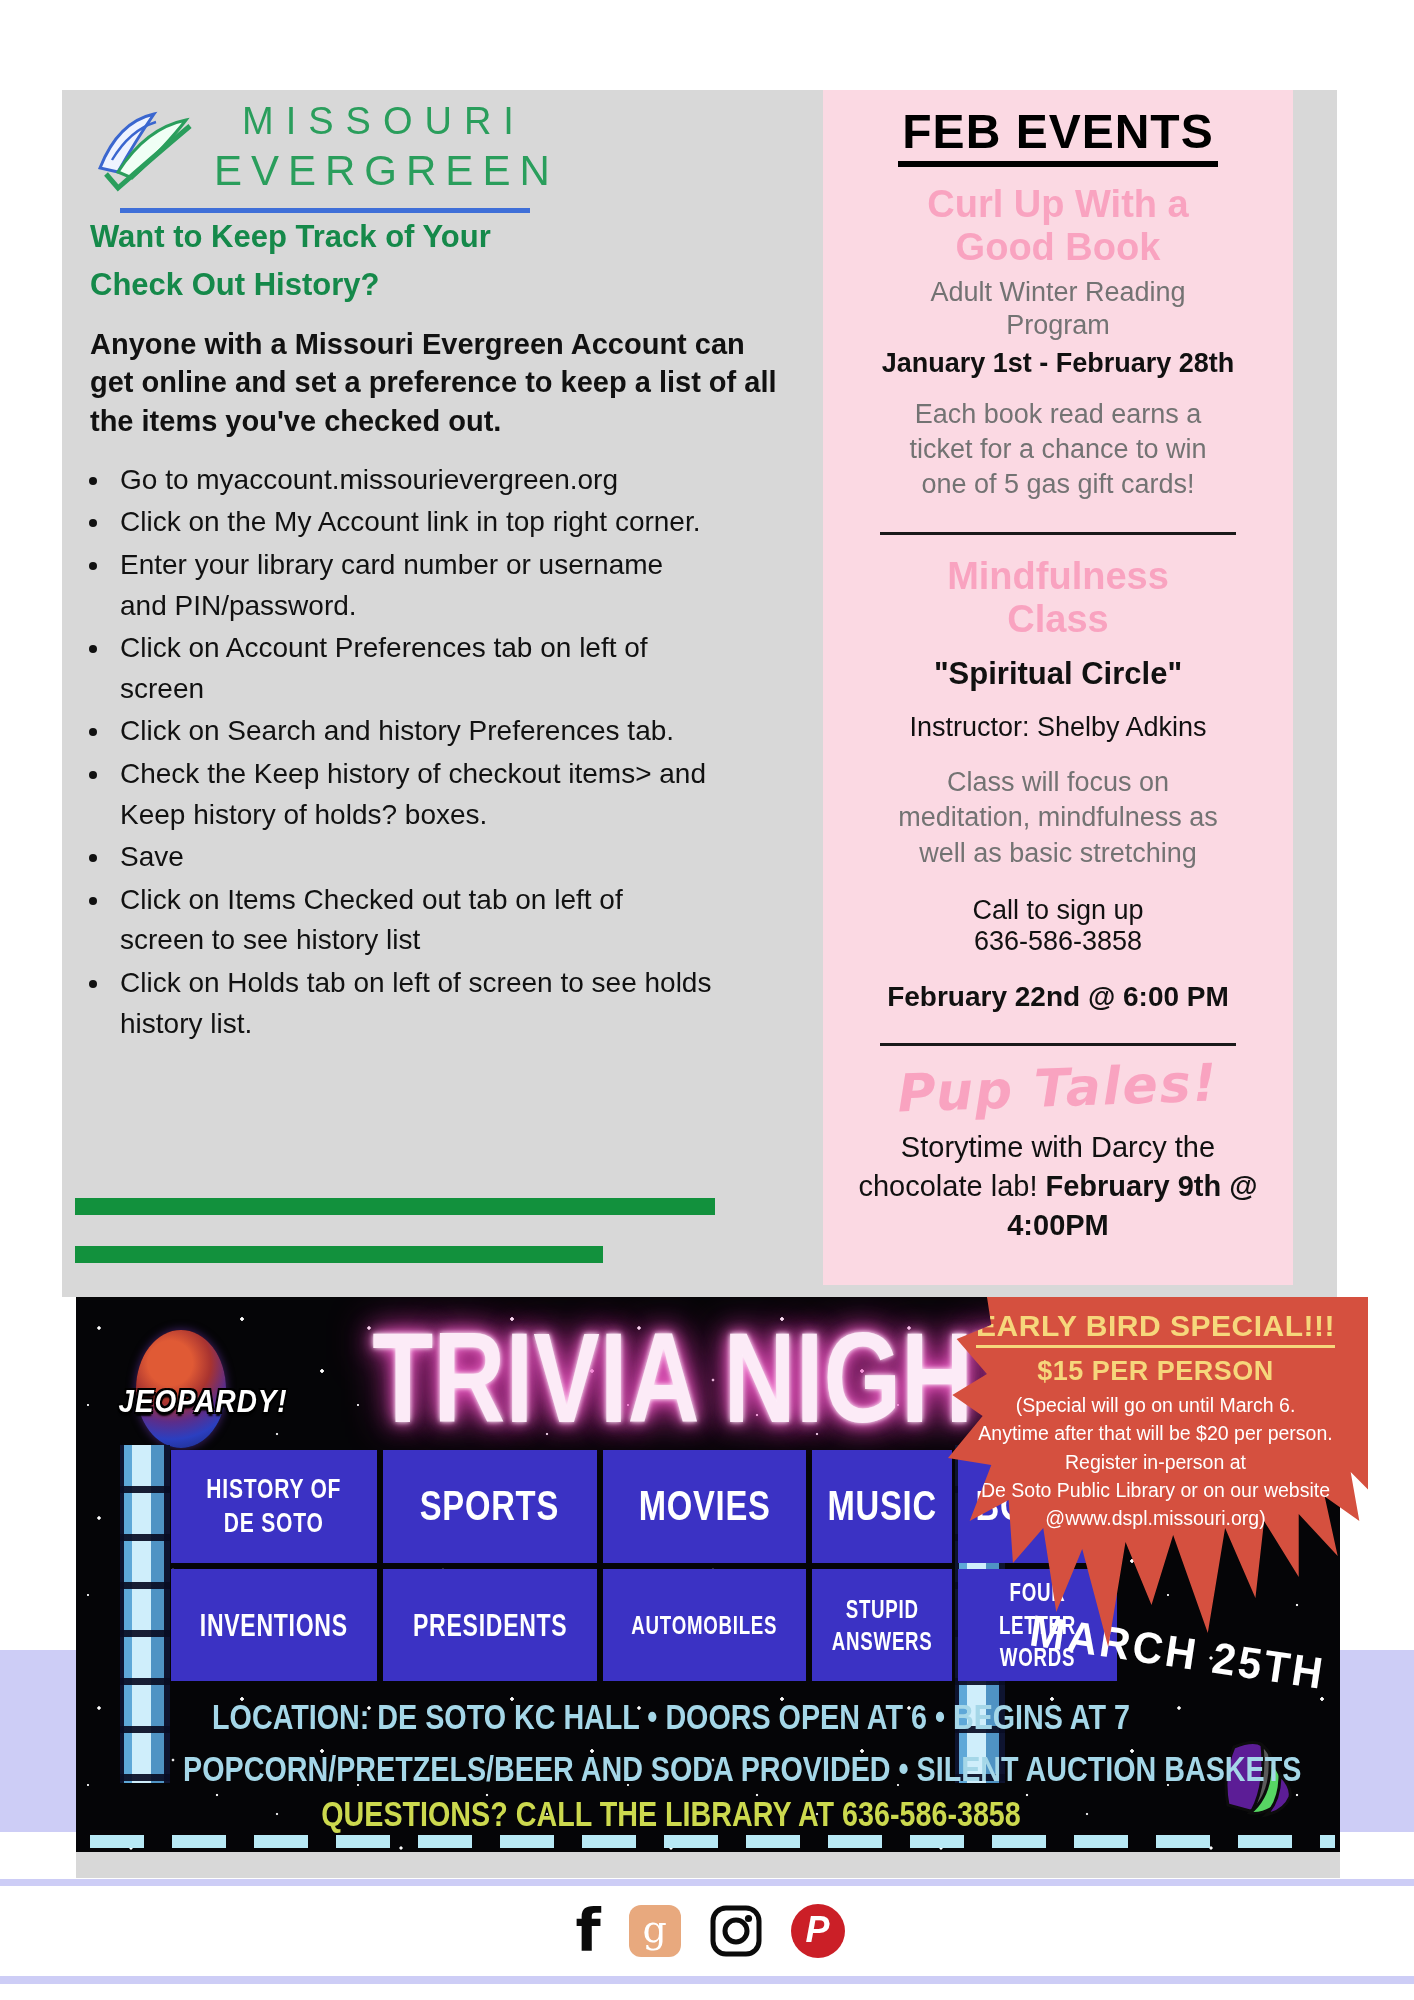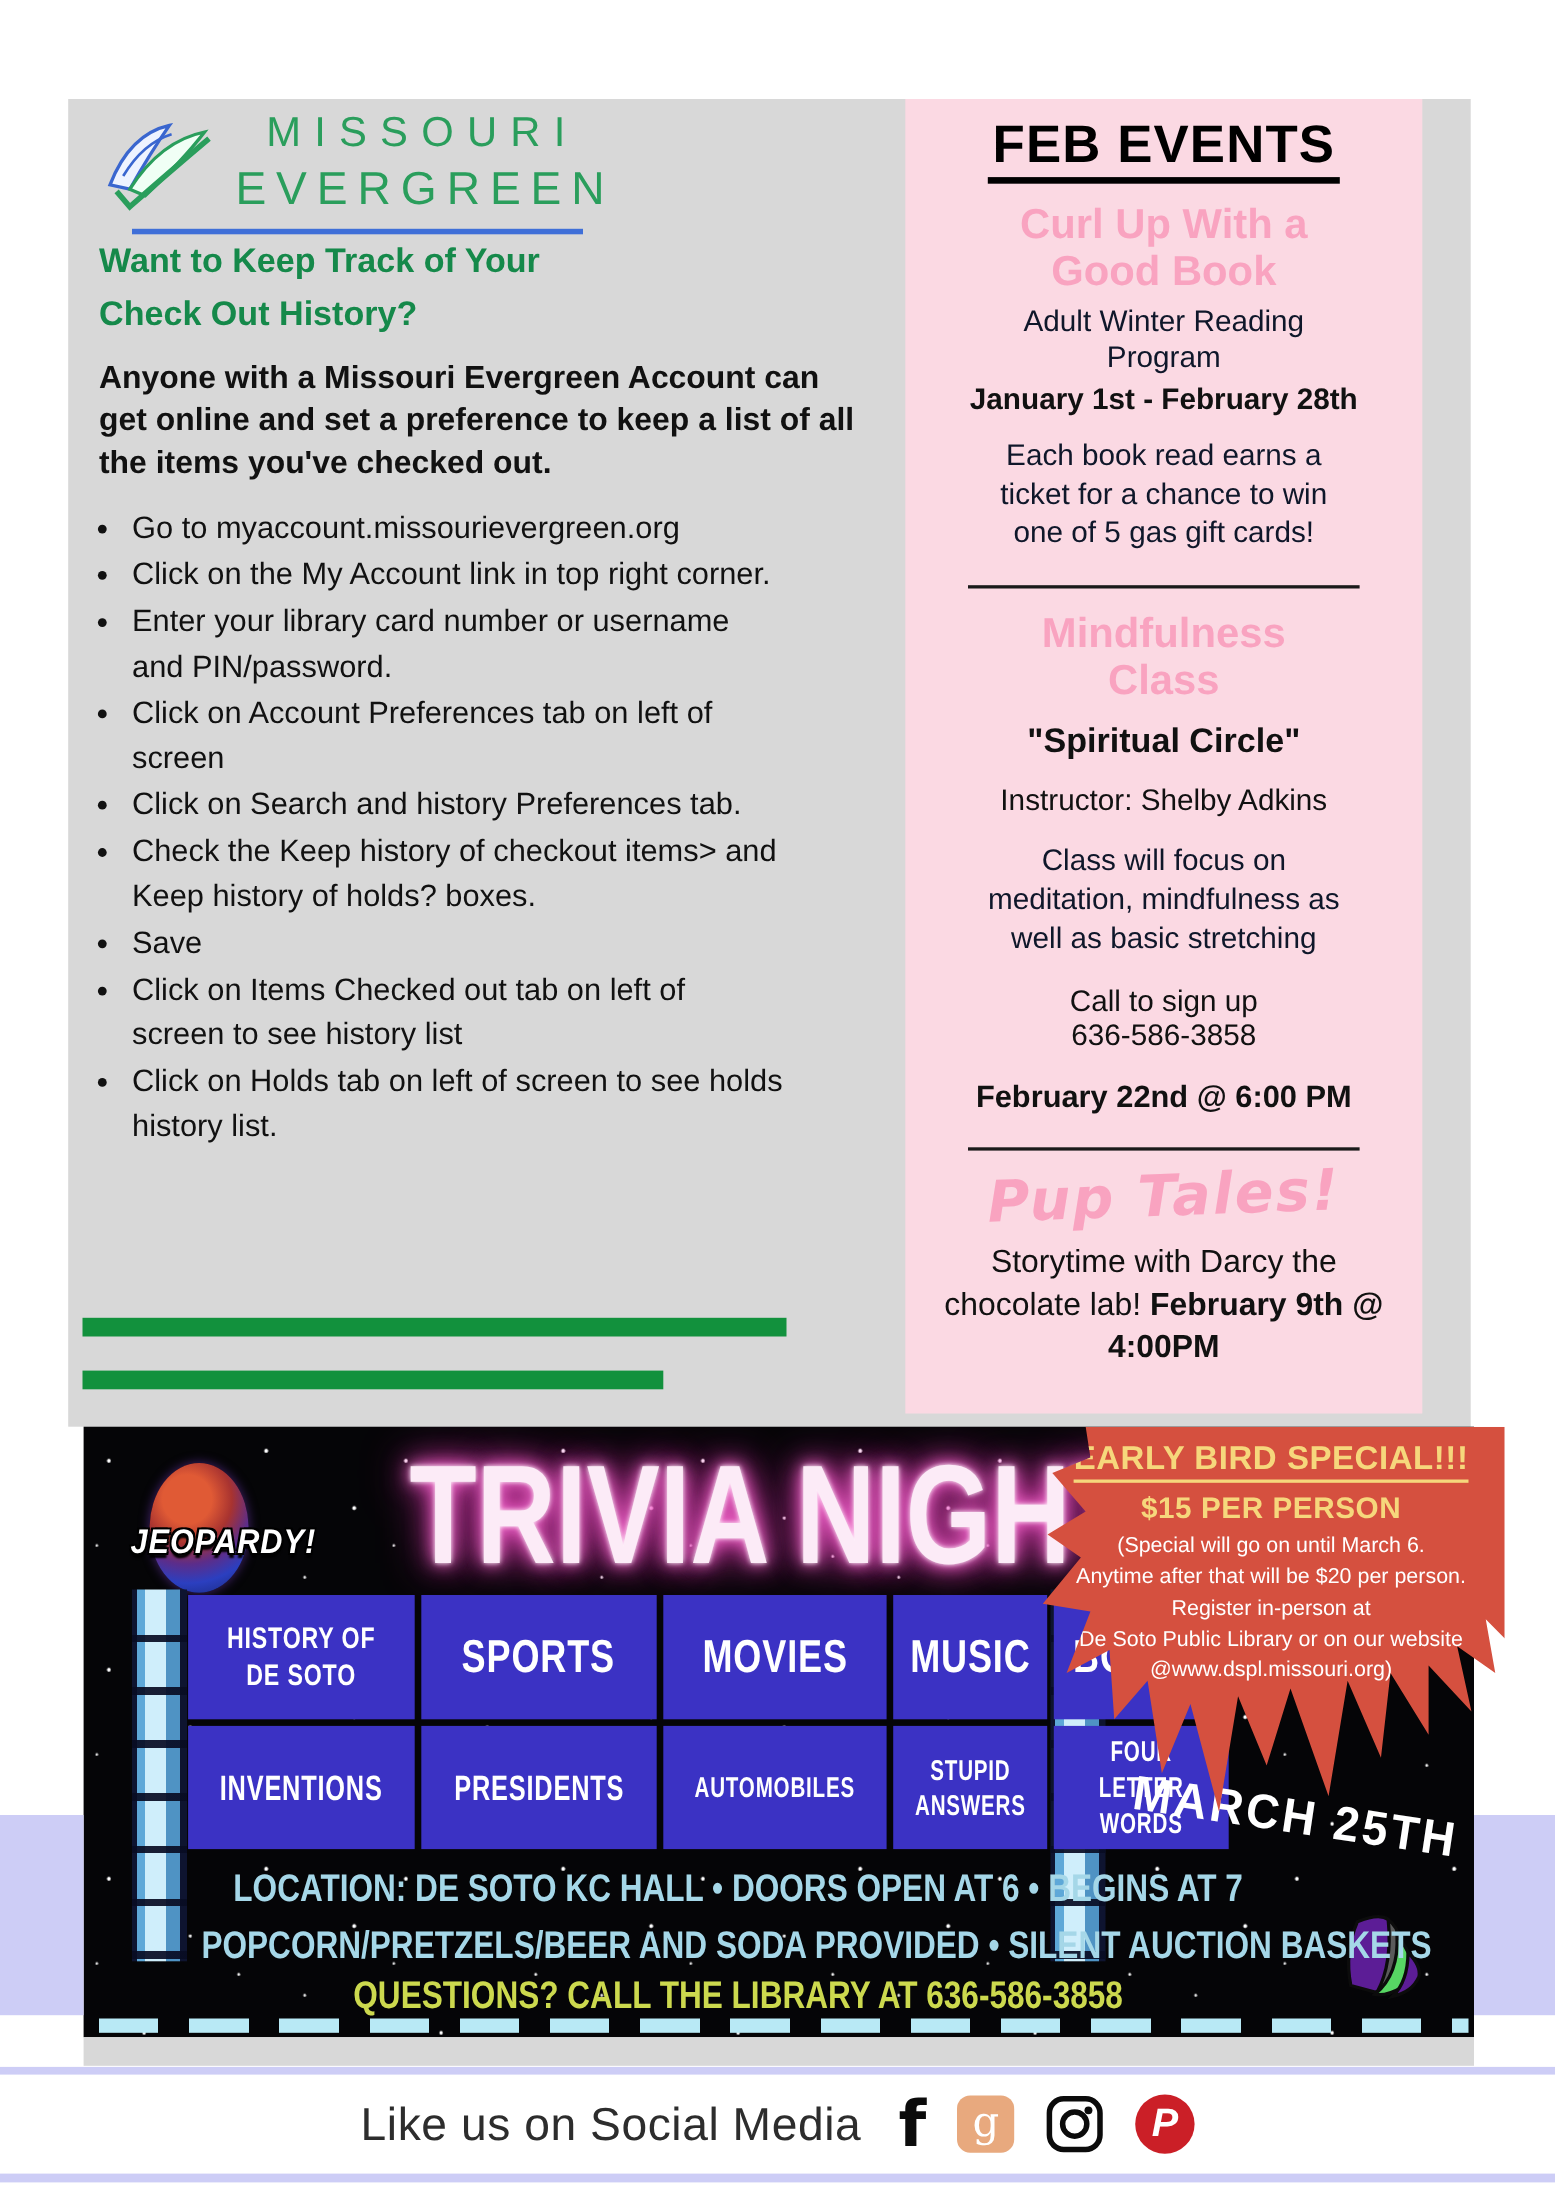--- a/index.html
+++ b/index.html
@@ -27,21 +27,21 @@
   .steps { margin-top:20px; margin-left:22px; width:600px; font-size:28px; line-height:1.45; }
   .steps li { padding-left:8px; margin-bottom:2px; }
   .green-bar1 { position:absolute; left:75px; top:1198px; width:640px; height:17px; background:#12913d; }
   .green-bar2 { position:absolute; left:75px; top:1246px; width:528px; height:17px; background:#12913d; }
 
   
   .feb-title { display:inline-block; margin-top:14px; font-size:48px; font-weight:bold; color:#000; border-bottom:6px solid #000; padding:0 4px 2px 4px; letter-spacing:1px; }
   .pink-h { color:#f9a3c0; font-weight:bold; font-size:38px; line-height:1.12; margin:16px auto 0; }
   .curl { max-width:340px; }
   .mind { max-width:260px; margin-top:20px; }
-  .p-body { font-size:27px; line-height:1.3; color:#0f172a; margin:18px auto 0; }
+  .p-body { font-size:27px; line-height:1.3; color:#737373; margin:18px auto 0; }
   .adult { max-width:300px; margin-top:8px; line-height:1.22; }
   .dates-bold { font-weight:bold; margin-top:6px; white-space:nowrap; font-size:27px; color:#111; }
   .each { max-width:345px; }
   .divider { width:356px; border-top:3px solid #1a1a1a; margin:30px auto 0; }
   .spiritual { font-size:31px; font-weight:bold; color:#111; margin-top:16px; }
   .instructor { font-size:27px; color:#111; margin-top:20px; }
   .classinfo { max-width:360px; margin-top:22px; }
   .call-line { font-size:27px; color:#111; margin-top:24px; }
   .phone-line { font-size:27px; color:#111; }
   .feb22 { font-weight:bold; font-size:28px; color:#111; margin-top:24px; }
@@ -245,21 +245,20 @@
 De Soto Public Library or on our website
 @www.dspl.missouri.org)</div>
   </div>
 
   <div class="lav-left"></div>
   <div class="lav-right"></div>
   <div class="lav-line1"></div>
   <div class="lav-line2"></div>
 
   <div class="footer">
-    <span class="footer-text">Like us on Social Media</span>
     <span class="fb-f">f</span>
     <span class="gr-box">g</span>
     <svg width="54" height="54" viewBox="0 0 54 54">
       <rect x="4" y="4" width="46" height="46" rx="13" fill="none" stroke="#0b0b0b" stroke-width="5"></rect>
       <circle cx="27" cy="27" r="11" fill="none" stroke="#0b0b0b" stroke-width="5"></circle>
       <circle cx="39.5" cy="14.5" r="3.6" fill="#0b0b0b"></circle>
     </svg>
     <span class="pin-circle">P</span>
   </div>
 

